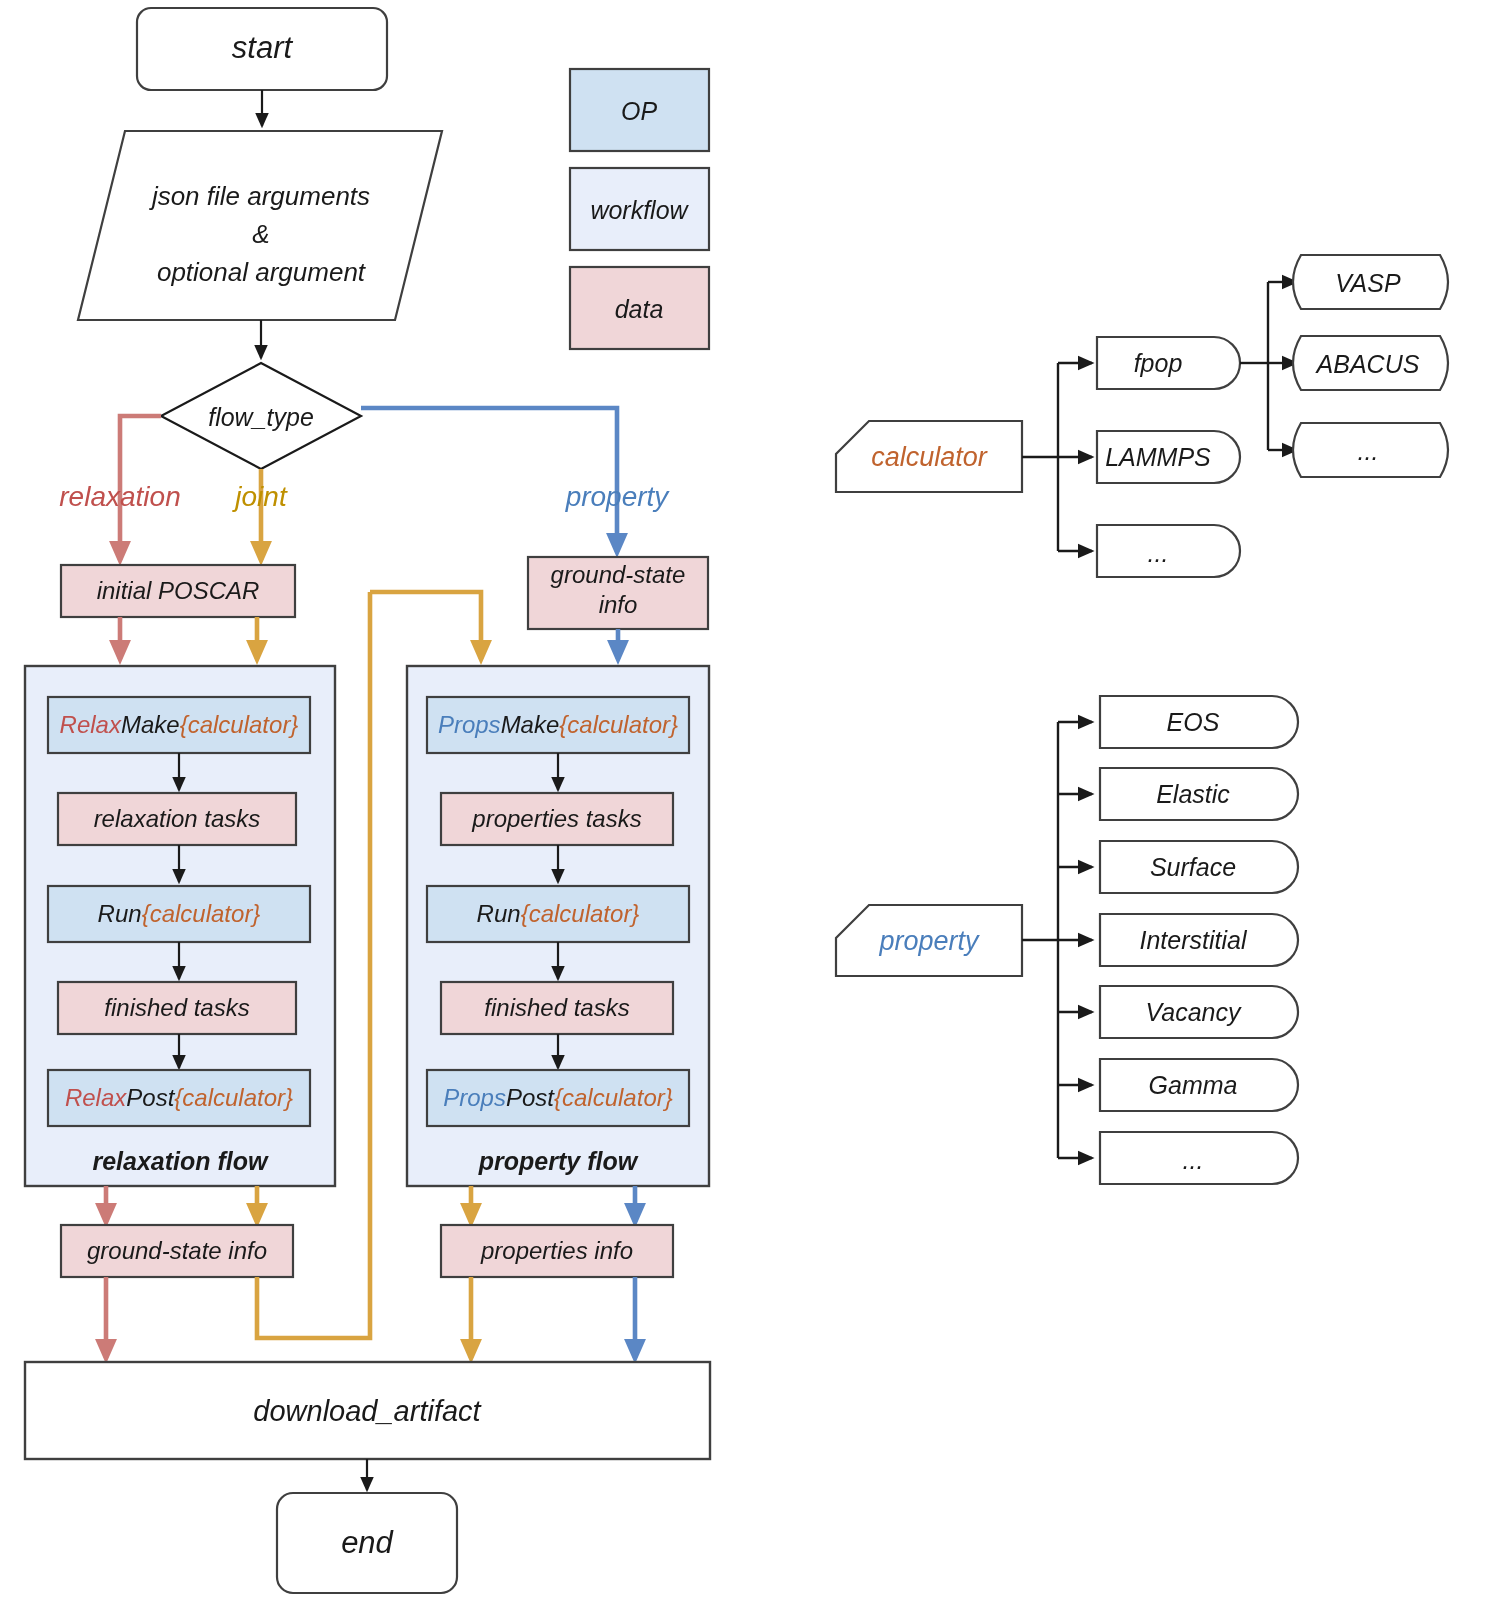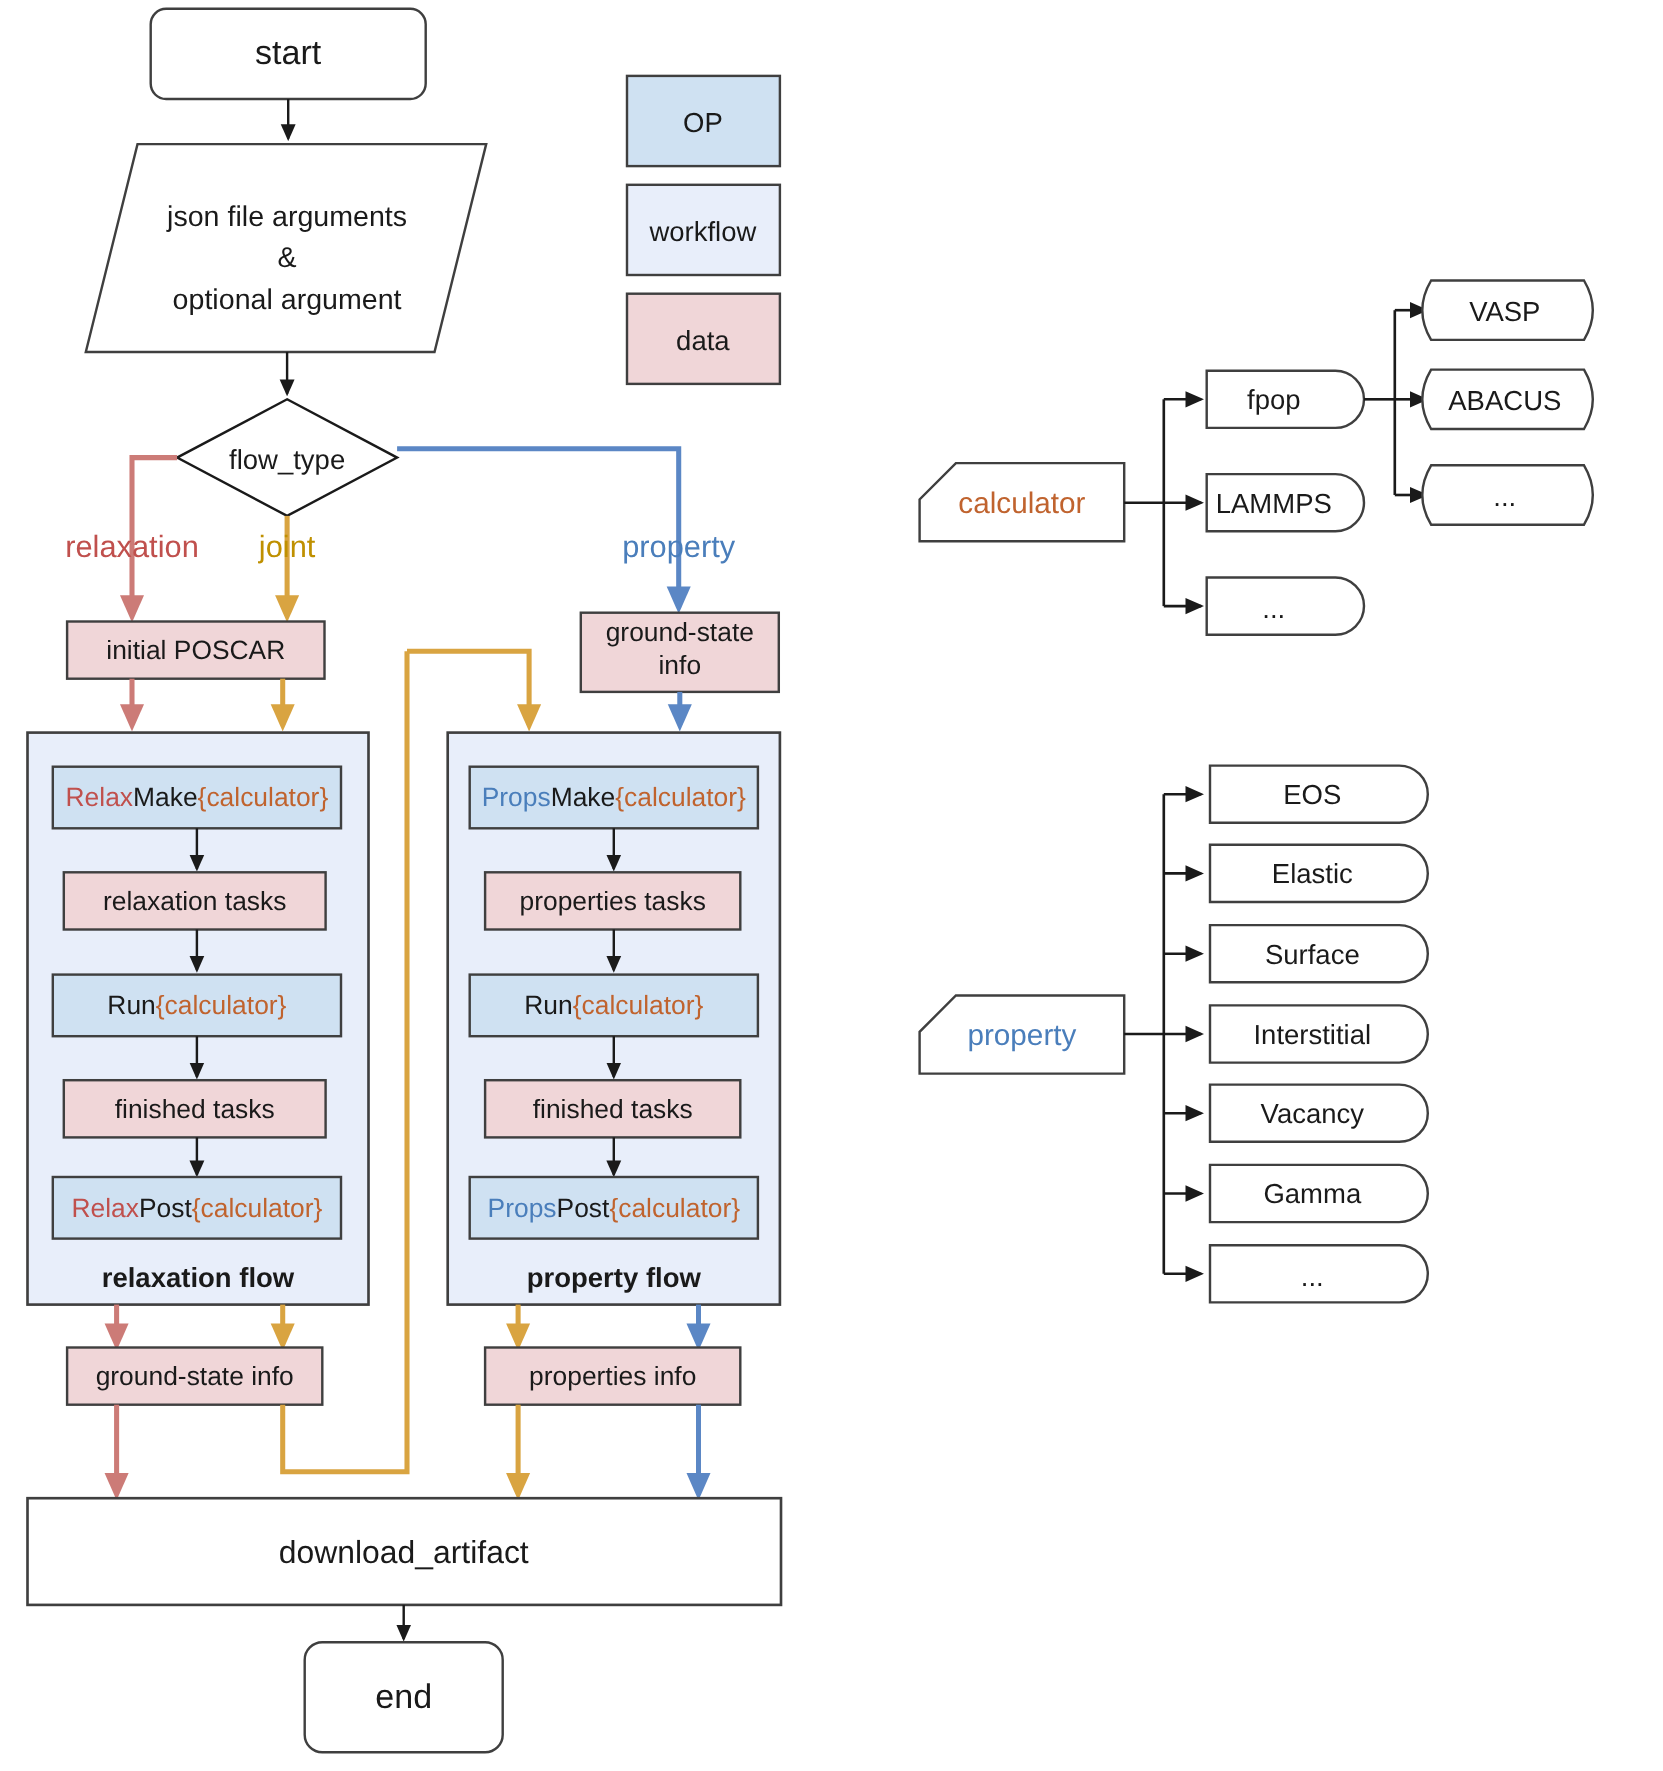--- a/index.html
+++ b/index.html
@@ -1,18 +1,18 @@
 <!DOCTYPE html>
 <html><head>
 <meta charset="utf-8">
 <style>
   html,body{margin:0;padding:0;background:#ffffff;}
   body{width:1512px;height:1610px;position:relative;overflow:hidden;
        font-family:"Liberation Sans","DejaVu Sans",sans-serif;}
-  #stage{position:absolute;left:0;top:0;width:1512px;height:1610px;}
+  #stage{position:absolute;left:0;top:0;width:1512px;height:1610px;font-style:italic;}
   svg{position:absolute;left:0;top:0;width:1512px;height:1610px;}
   .nodetext{font-family:"Liberation Sans","DejaVu Sans",sans-serif;}
 </style>
 </head>
 <body>
 
 <div id="stage">
 <svg viewBox="0 0 1512 1610" xmlns="http://www.w3.org/2000/svg">
   <defs>
     <marker id="ah-black" viewBox="0 0 10 10" refX="8.5" refY="5" markerWidth="7" markerHeight="7" orient="auto-start-reverse">

